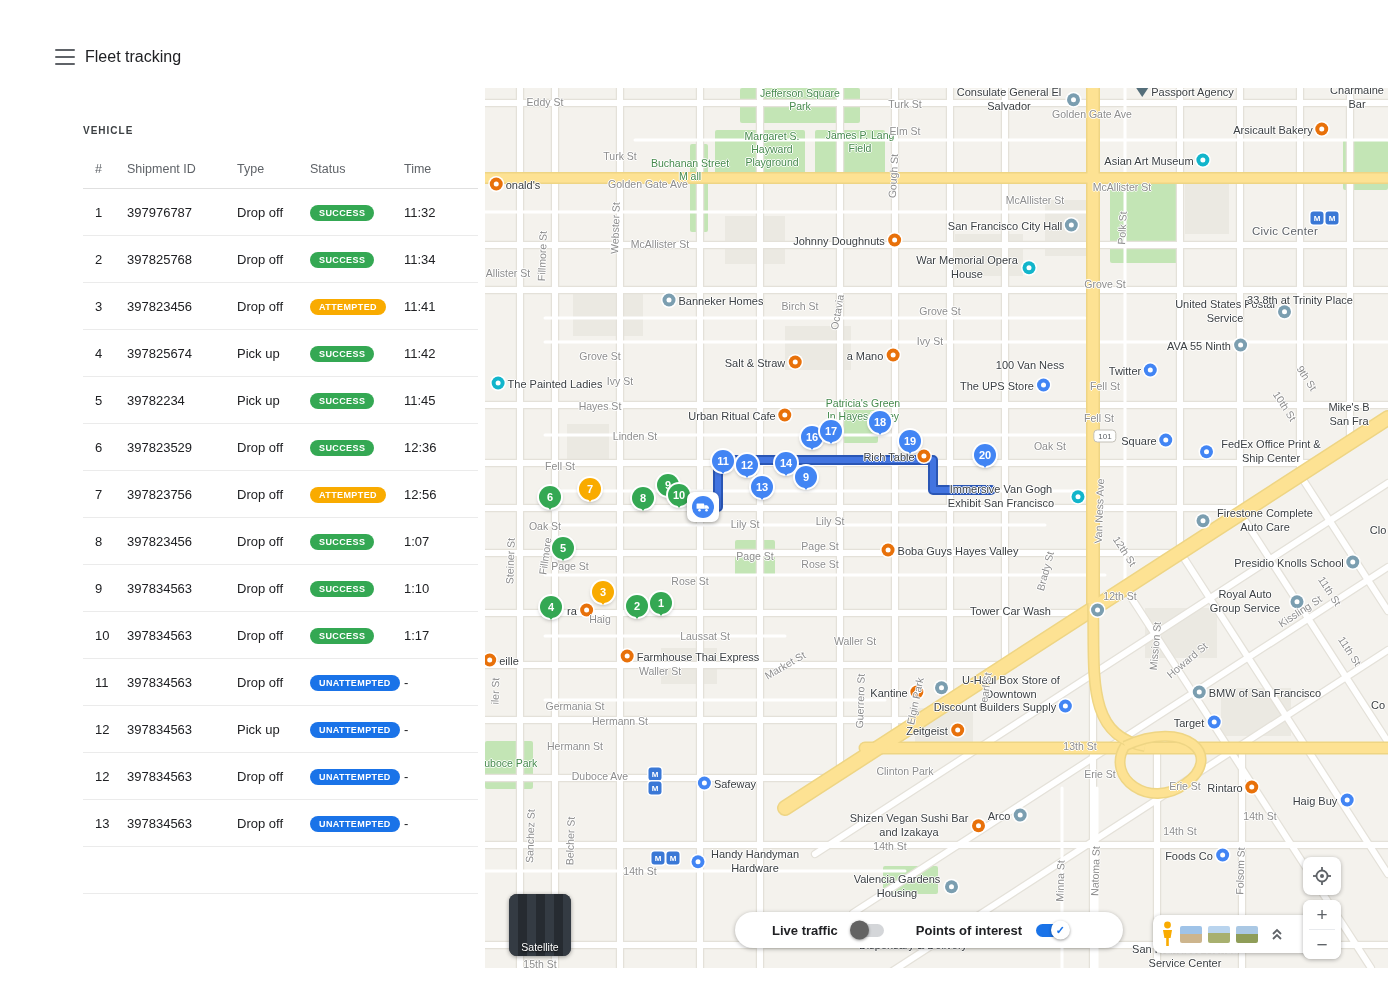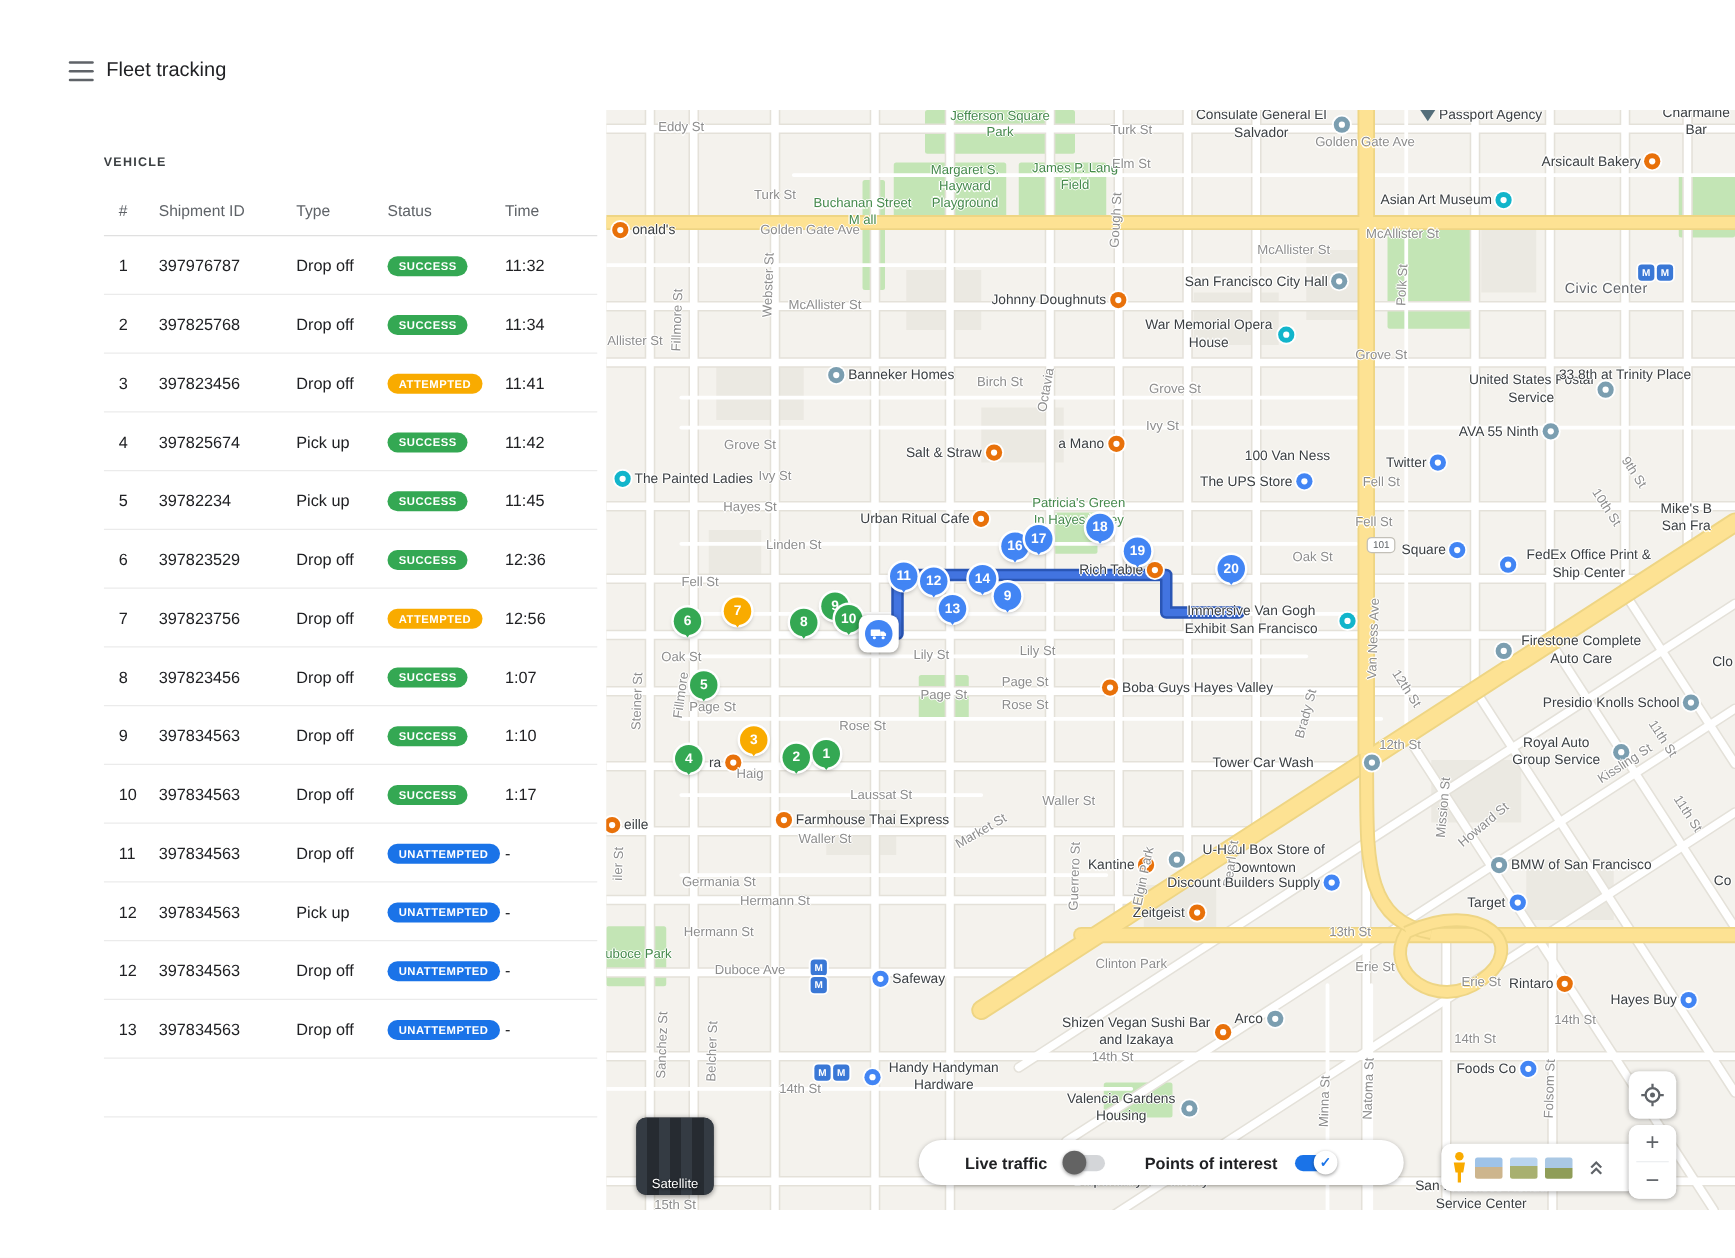--- a/index.html
+++ b/index.html
@@ -709,21 +709,21 @@
           <span class="t">Erie St</span>
         </div>
         <div class="mlabel road" style="left: 700px; top: 698px;">
           <span class="t">Erie St</span>
         </div>
         <div class="mlabel poi" style="left: 748px; top: 699px;">
           <span class="t">Rintaro</span>
           <span class="picon" style="background: rgb(232, 113, 10);"></span>
         </div>
         <div class="mlabel poi" style="left: 838px; top: 712px;">
-          <span class="t">Hayes Buy</span>
+          <span class="t">Haig Buy</span>
           <span class="picon" style="background: rgb(66, 133, 244);"></span>
         </div>
         <div class="mlabel poi wrap" style="left: 432px; top: 738px;">
           <span class="t" style="width: 120px;">Shizen Vegan Sushi Bar and Izakaya</span>
           <span class="picon" style="background: rgb(232, 113, 10);"></span>
         </div>
         <div class="mlabel poi" style="left: 522px; top: 727px;">
           <span class="t">Arco</span>
           <span class="picon" style="background: rgb(123, 158, 176);"></span>
         </div>

